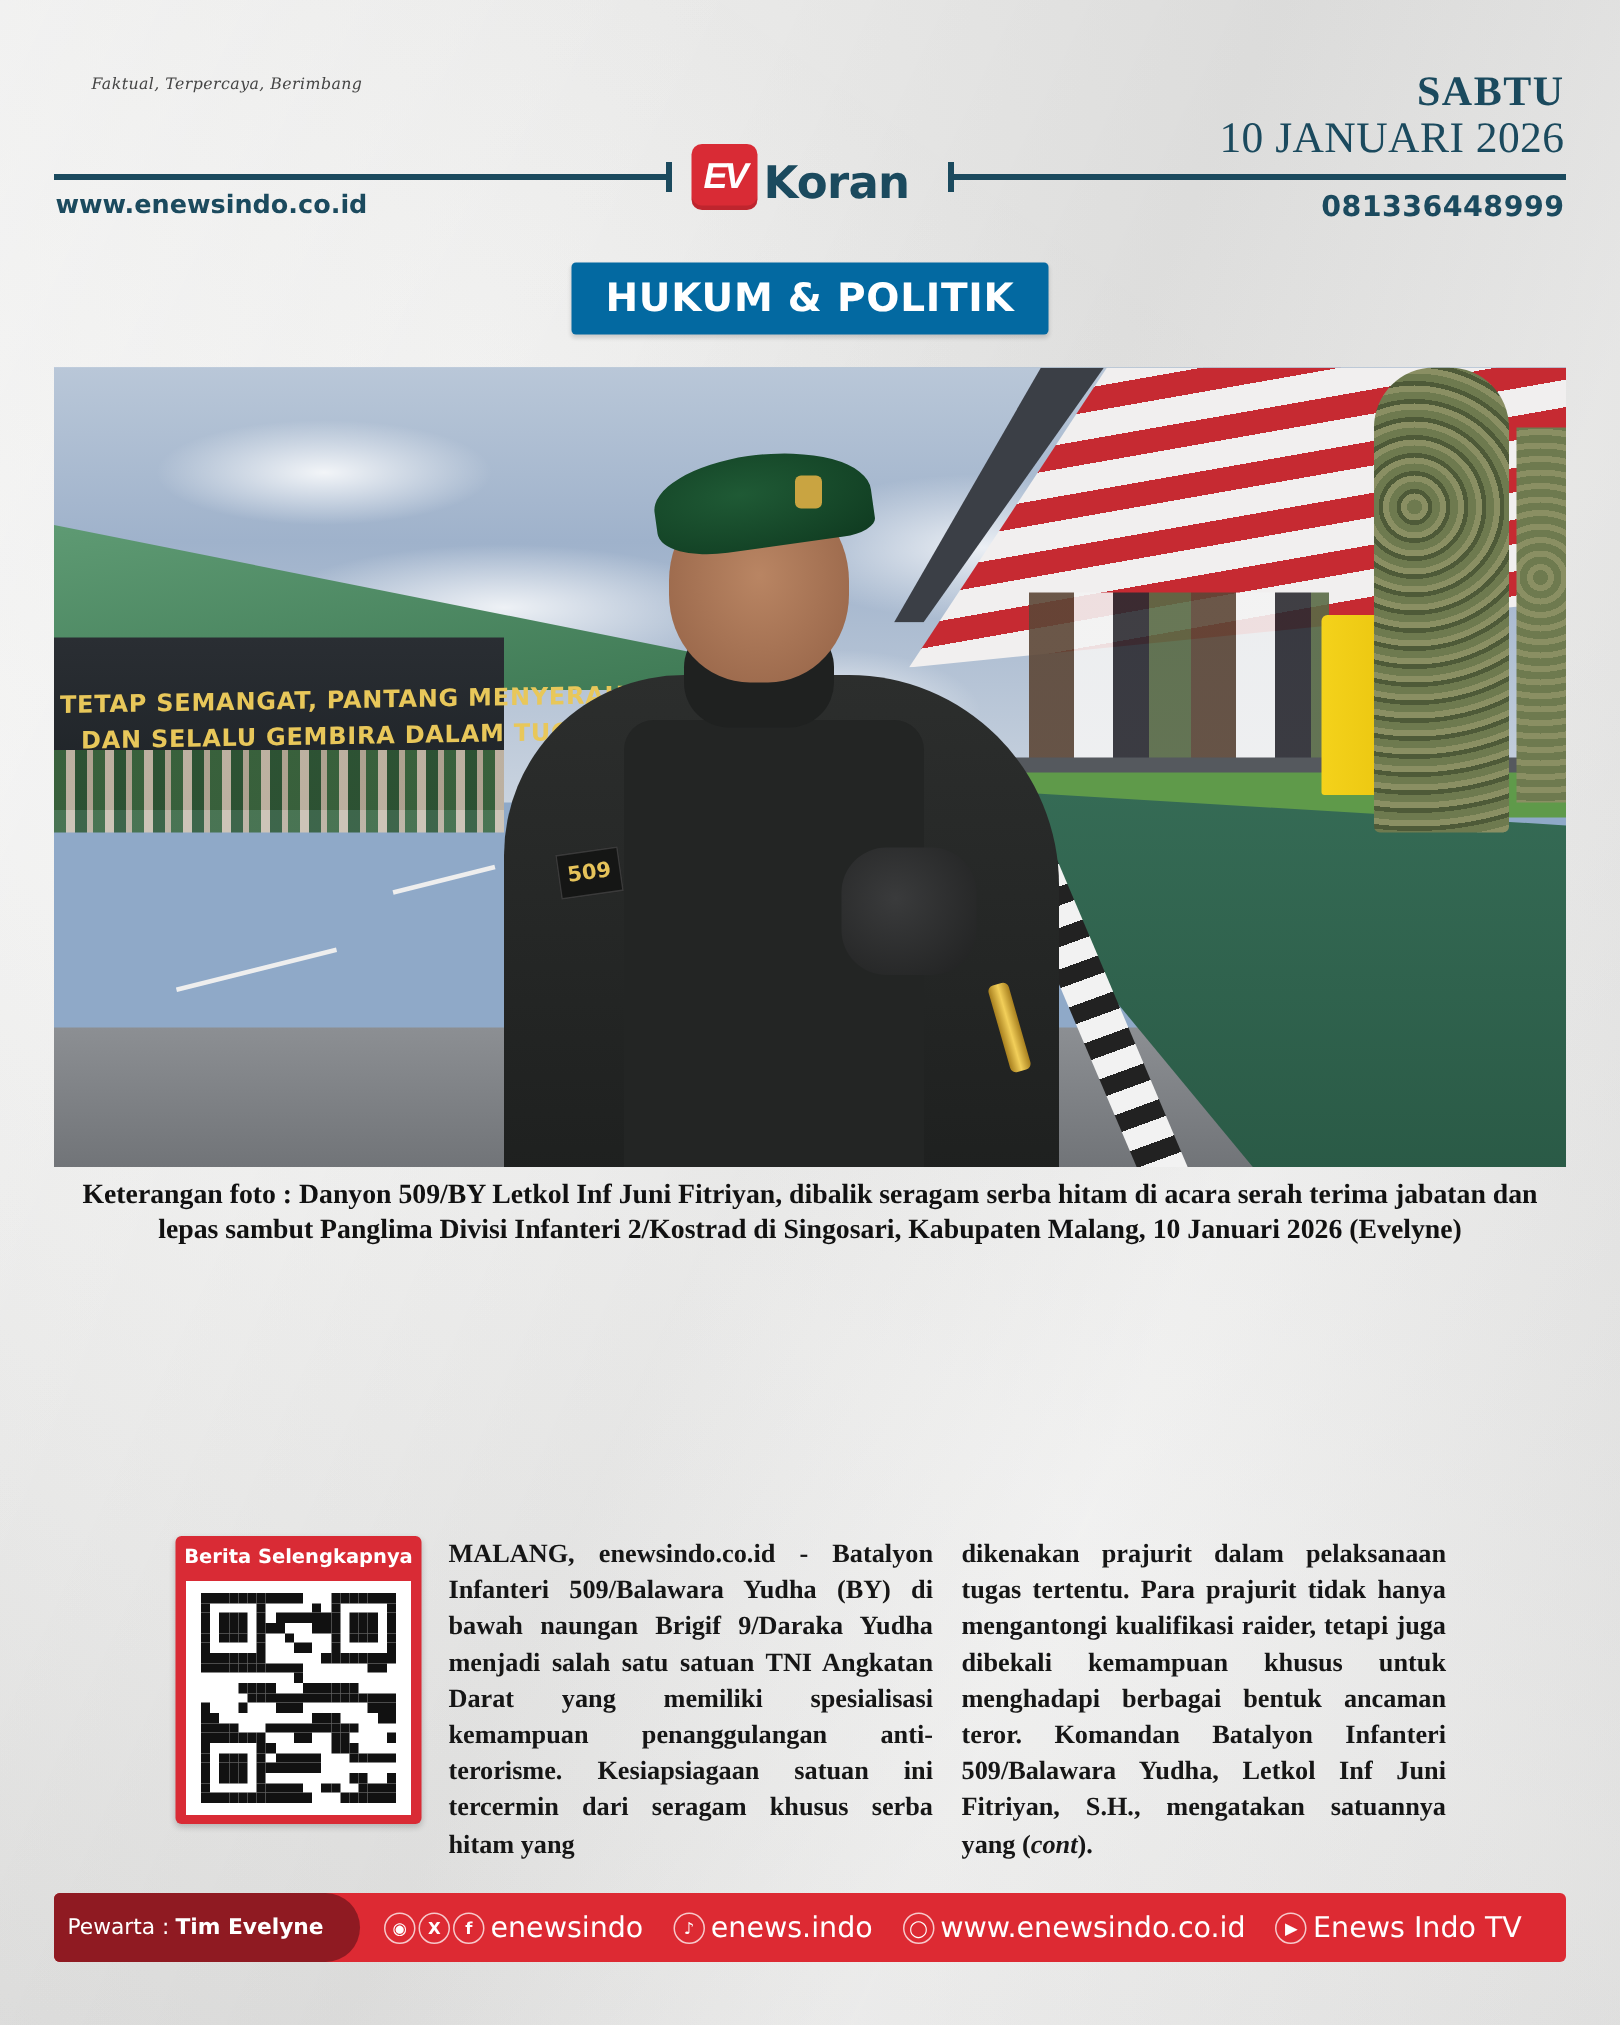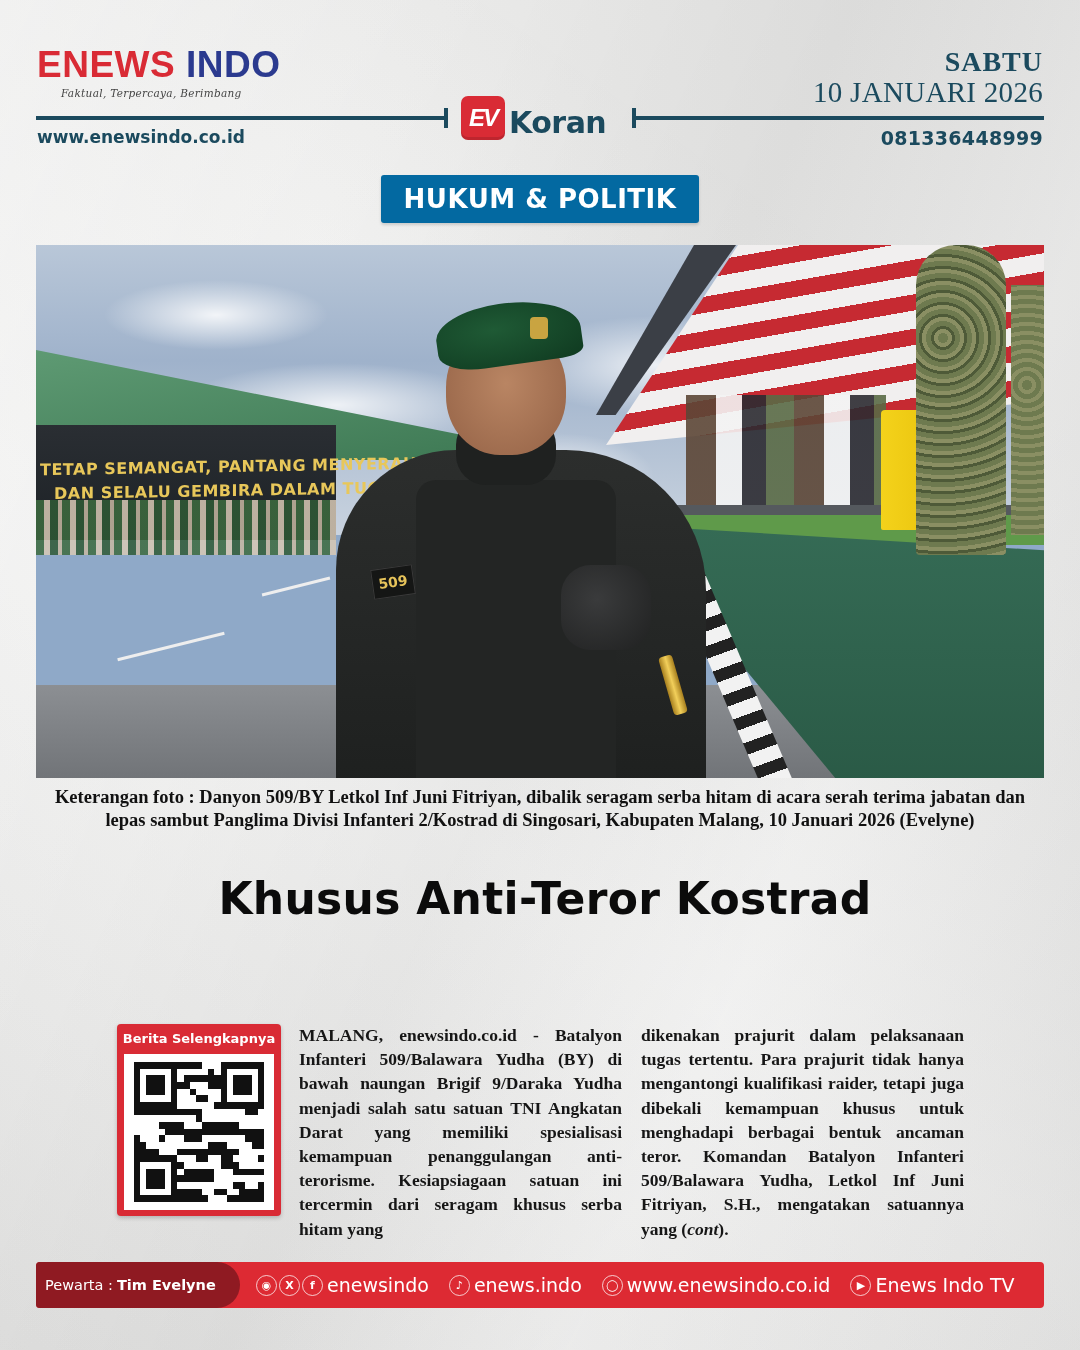--- a/index.html
+++ b/index.html
@@ -106,24 +106,20 @@
   .soc-group { display: flex; align-items: center; margin-right: 20px; }
   .ico { width: 21px; height: 21px; border: 1px solid rgba(255,255,255,0.75); border-radius: 50%; display: flex; align-items: center; justify-content: center; color: #fff; font-size: 11px; font-weight: 700; margin-right: 2px; font-family: "DejaVu Sans", sans-serif; }
   .soc-text { color: #fff; font-family: "DejaVu Sans", sans-serif; font-size: 19px; margin-left: 2px; white-space: nowrap; }
 </style>
 </head>
 <body>
 
 <div class="paper-tex"></div>
 
 <div class="brand">
-  <div class="brand-name">
-    <span class="red">ENEWS</span>
-    <span class="blue">INDO</span>
-  </div>
   <div class="tagline">Faktual, Terpercaya, Berimbang</div>
 </div>
 
 <div class="date-box">
   <div class="date-day">SABTU</div>
   <div class="date-full">10 JANUARI 2026</div>
 </div>
 
 <div class="hdr-line left"></div>
 <div class="hdr-tick" style="left:444px"></div>
@@ -169,21 +165,20 @@
   <div class="beret"></div>
   <div class="badge-pin"></div>
   <div class="patch">509</div>
   <div class="fist"></div>
   <div class="baton"></div>
 </div>
 
 <div class="caption">Keterangan foto : Danyon 509/BY Letkol Inf Juni Fitriyan, dibalik seragam serba hitam di acara serah terima jabatan dan lepas sambut Panglima Divisi Infanteri 2/Kostrad di Singosari, Kabupaten Malang, 10 Januari 2026 (Evelyne)</div>
 
 <h1 class="headline">
-  <div>Khusus Anti-Teror Kostrad</div>
 </h1>
 
 <div class="qr-card">
   <div class="qr-label">Berita Selengkapnya</div>
   <div class="qr-box">
     <div class="qr-grid" id="qr-grid">
         <span></span>
         <span></span>
         <span></span>
         <span></span>

